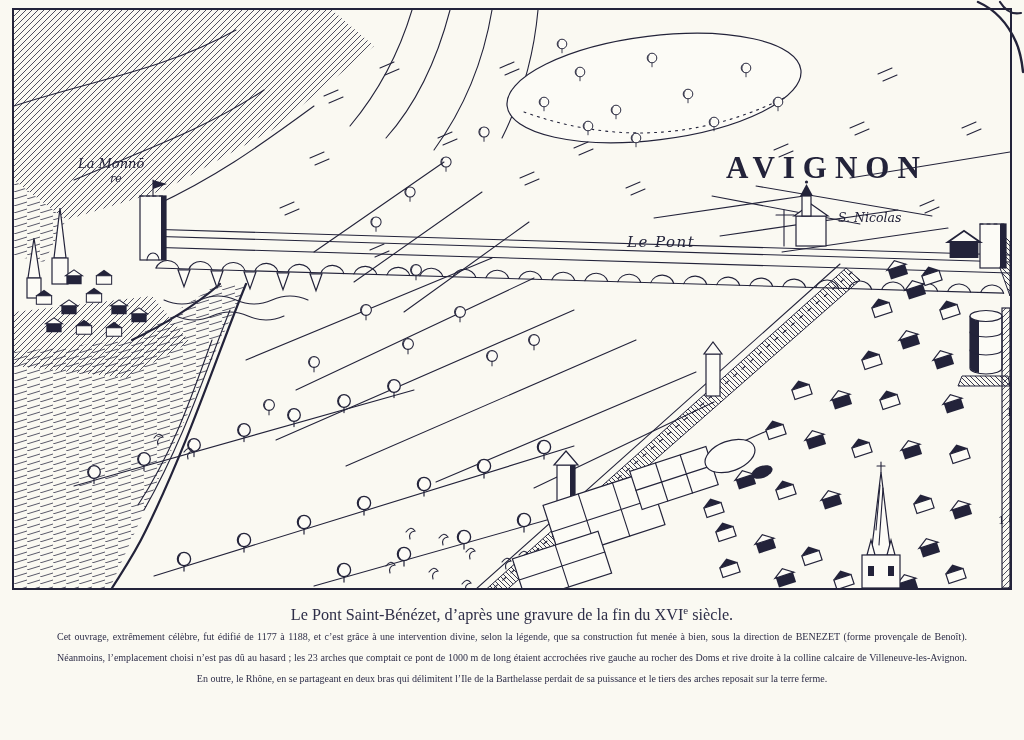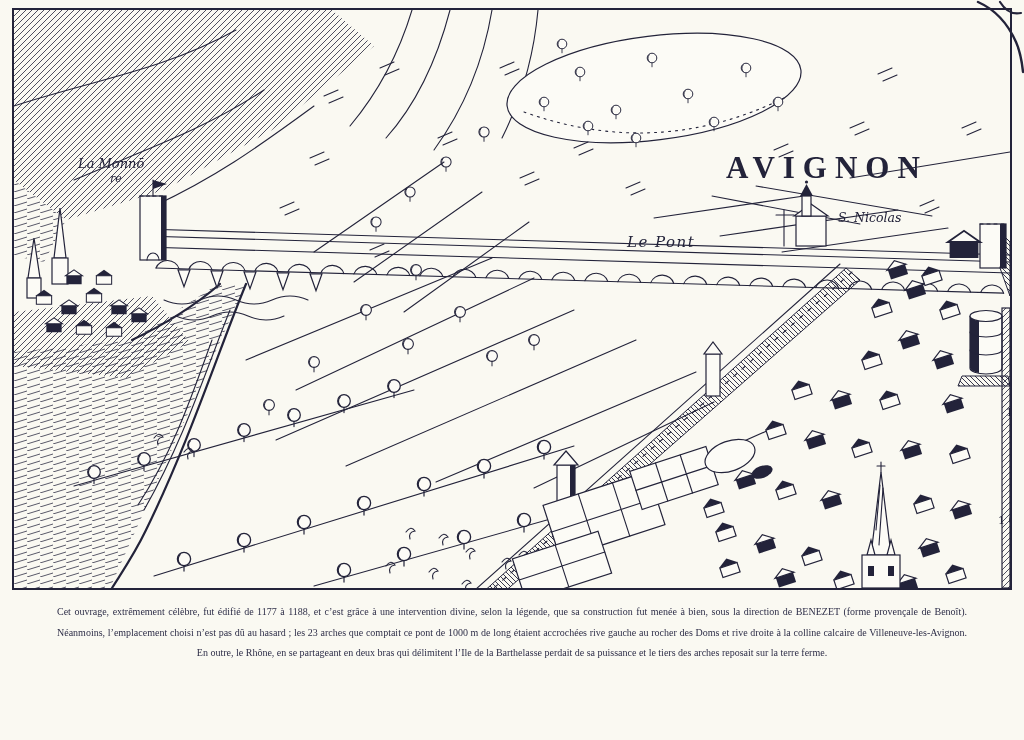--- a/index.html
+++ b/index.html
@@ -340,16 +340,17 @@
       <text class="refnum" x="984" y="514">1 0</text>
     </svg>
   </div>
 
   <svg class="corner">
     <path d="M978,2 C996,10 1008,24 1016,42 C1020,51 1022,62 1023,72" stroke="#23233a" stroke-width="2.4" fill="none" stroke-linecap="round"></path>
     <path d="M1000,2 C1005,10 1012,15 1021,13" stroke="#23233a" stroke-width="2.2" fill="none" stroke-linecap="round"></path>
   </svg>
 
   <div class="caption">
+    <div class="caption-title"><span>Le Pont Saint-Bénézet, d’après une gravure de la fin du XVI</span><sup>e</sup><span> siècle.</span></div>
     <p class="caption-body">Cet ouvrage, extrêmement célèbre, fut édifié de 1177 à 1188, et c’est grâce à une intervention divine, selon la légende, que sa construction fut menée à bien, sous la direction de BENEZET (forme provençale de Benoît). Néanmoins, l’emplacement choisi n’est pas dû au hasard ; les 23 arches que comptait ce pont de 1000 m de long étaient accrochées rive gauche au rocher des Doms et rive droite à la colline calcaire de Villeneuve-les-Avignon. En outre, le Rhône, en se partageant en deux bras qui délimitent l’Ile de la Barthelasse perdait de sa puissance et le tiers des arches reposait sur la terre ferme.</p>
   </div>
 
 </div>
 
 </body></html>

